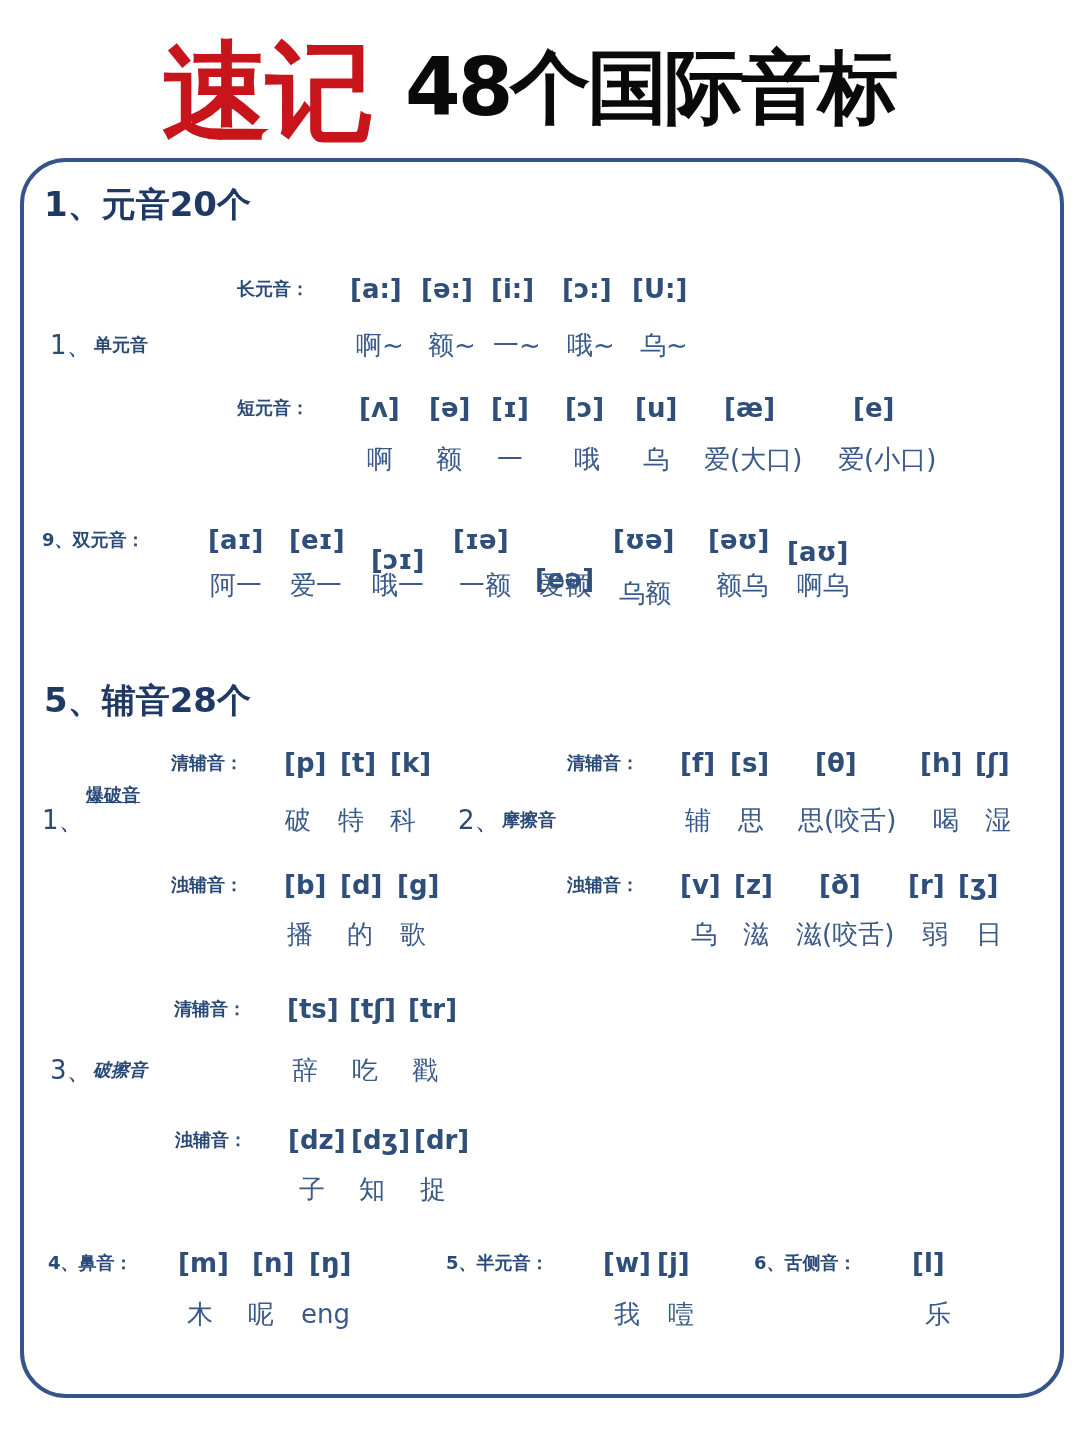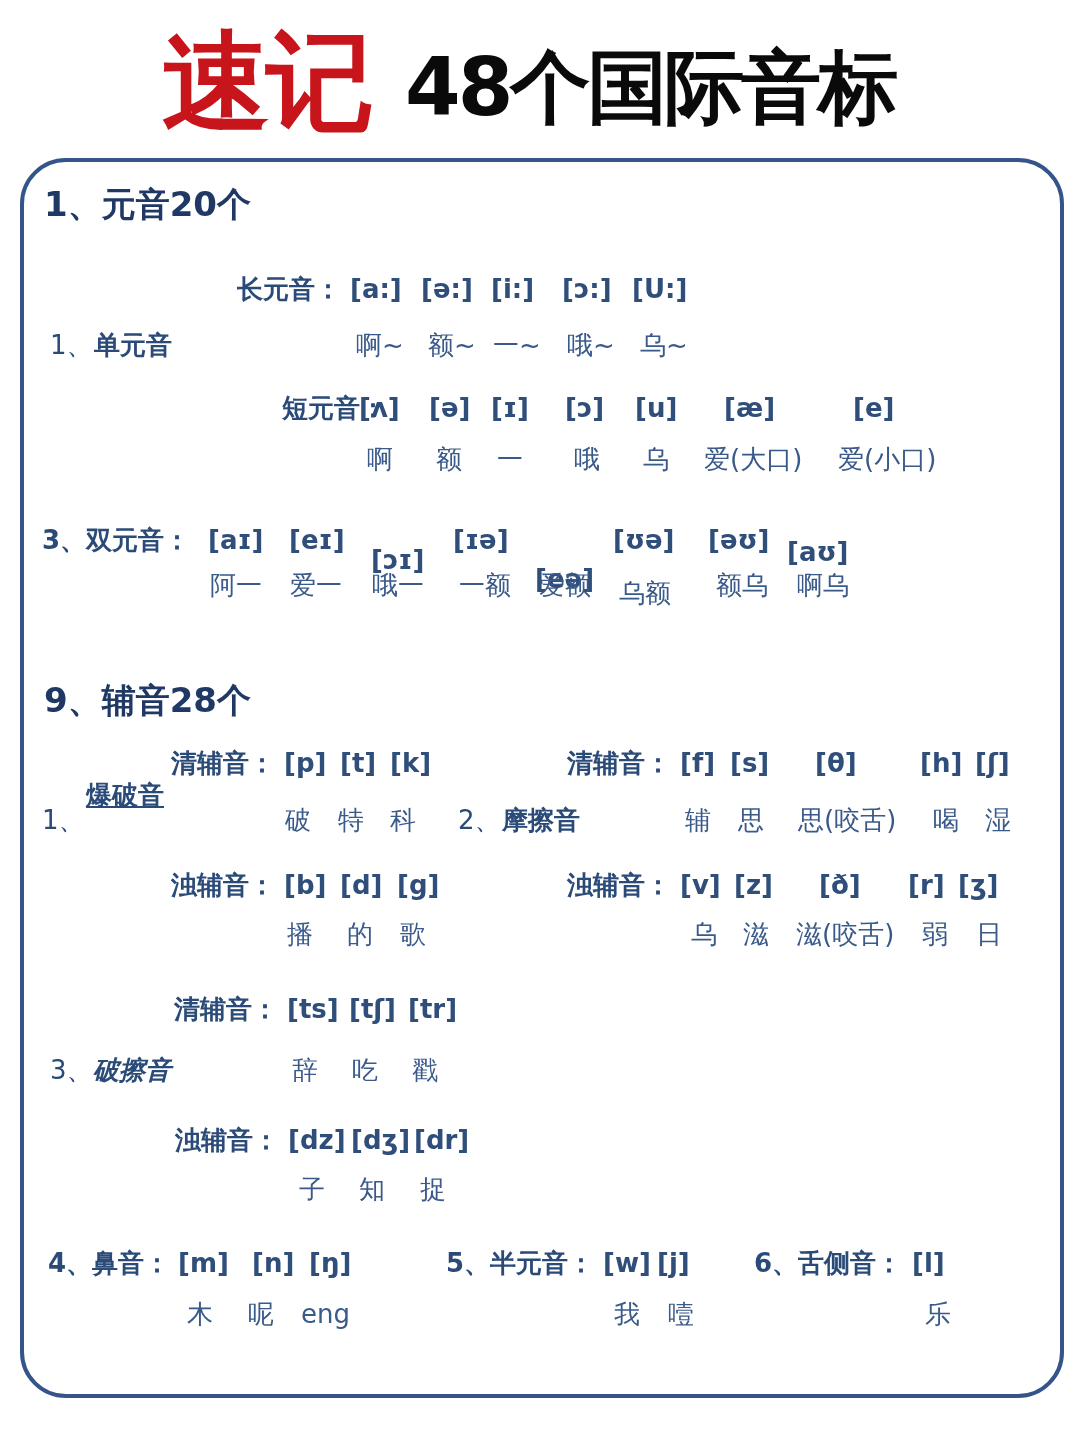--- a/index.html
+++ b/index.html
@@ -2,33 +2,33 @@
 <html><head>
 <meta charset="utf-8">
 <style>
   html, body { margin: 0; padding: 0; }
   body {
     width: 1080px; height: 1439px; background: #ffffff; position: relative; overflow: hidden;
     font-family: "DejaVu Sans", "Liberation Sans", sans-serif;
   }
   .abs { position: absolute; white-space: nowrap; }
   .title-red {
-    left: 162px; top: 22px; font-size: 108px; font-weight: 900; color: #C8141B;
+    left: 162px; top: 32px; font-size: 108px; font-weight: 900; color: #C8141B;
     letter-spacing: -4px; line-height: 120px;
   }
   .title-black {
     left: 405px; top: 38px; font-size: 80px; font-weight: 900; color: #0a0a0a;
     letter-spacing: -3px; line-height: 100px;
   }
   .frame {
     position: absolute; left: 20px; top: 158px; width: 1036px; height: 1232px;
     border: 4px solid #34548A; border-radius: 46px; box-sizing: content-box;
   }
   .h1 { font-size: 34px; font-weight: bold; color: #1F3864; line-height: 40px; }
-  .lbl { font-size: 26px; font-weight: bold; color: #2A4A78; line-height: 32px; }
+  .lbl { font-size: 18px; font-weight: bold; color: #2A4A78; line-height: 32px; }
   .num { font-size: 26px; font-weight: normal; color: #2A4A78; line-height: 32px; }
   .ipa { font-size: 26px; font-weight: bold; color: #2F4E7A; line-height: 32px; }
   .zh  { font-size: 26px; font-weight: normal; color: #3A5A8A; line-height: 32px; }
 </style>
 </head>
 <body>
 
 <div class="abs title-red">速记</div>
 <div class="abs title-black">48个国际音标</div>
 
@@ -44,57 +44,57 @@
 <div class="abs ipa" style="left:632px; top:273px;">[U:]</div>
 
 <div class="abs num" style="left:50px; top:329px;">1、</div>
 <div class="abs lbl" style="left:94px; top:329px;">单元音</div>
 <div class="abs zh" style="left:356px; top:329px;">啊~</div>
 <div class="abs zh" style="left:428px; top:329px;">额~</div>
 <div class="abs zh" style="left:493px; top:329px;">一~</div>
 <div class="abs zh" style="left:567px; top:329px;">哦~</div>
 <div class="abs zh" style="left:640px; top:329px;">乌~</div>
 
-<div class="abs lbl" style="left:237px; top:392px;margin-left:45px;">短元音：</div>
+<div class="abs lbl" style="left:237px; top:392px;">短元音：</div>
 <div class="abs ipa" style="left:359px; top:392px;">[ʌ]</div>
 <div class="abs ipa" style="left:429px; top:392px;">[ə]</div>
 <div class="abs ipa" style="left:491px; top:392px;">[ɪ]</div>
 <div class="abs ipa" style="left:565px; top:392px;">[ɔ]</div>
 <div class="abs ipa" style="left:635px; top:392px;">[u]</div>
 <div class="abs ipa" style="left:724px; top:392px;">[æ]</div>
 <div class="abs ipa" style="left:853px; top:392px;">[e]</div>
 
 <div class="abs zh" style="left:367px; top:443px;">啊</div>
 <div class="abs zh" style="left:436px; top:443px;">额</div>
 <div class="abs zh" style="left:497px; top:443px;">一</div>
 <div class="abs zh" style="left:574px; top:443px;">哦</div>
 <div class="abs zh" style="left:643px; top:443px;">乌</div>
 <div class="abs zh" style="left:704px; top:443px;">爱(大口)</div>
 <div class="abs zh" style="left:838px; top:443px;">爱(小口)</div>
 
-<div class="abs lbl" style="left:42px; top:524px;">3、双元音：</div>
+<div class="abs lbl" style="left:42px; top:524px;">9、双元音：</div>
 <div class="abs ipa" style="left:208px; top:524px;">[aɪ]</div>
 <div class="abs ipa" style="left:289px; top:524px;">[eɪ]</div>
 <div class="abs ipa" style="left:371px; top:544px;">[ɔɪ]</div>
 <div class="abs ipa" style="left:453px; top:524px;">[ɪə]</div>
 <div class="abs ipa" style="left:535px; top:524px;margin-top:39px;">[eə]</div>
 <div class="abs ipa" style="left:613px; top:524px;text-align:right;">[ʊə]</div>
 <div class="abs ipa" style="left:708px; top:524px;">[əʊ]</div>
 <div class="abs ipa" style="left:787px; top:524px;margin-top:12px;">[aʊ]</div>
 
 <div class="abs zh" style="left:210px; top:569px;">阿一</div>
 <div class="abs zh" style="left:290px; top:569px;">爱一</div>
 <div class="abs zh" style="left:372px; top:569px;">哦一</div>
 <div class="abs zh" style="left:459px; top:569px;">一额</div>
 <div class="abs zh" style="left:539px; top:569px;">爱额</div>
 <div class="abs zh" style="left:619px; top:569px;margin-top:8px;">乌额</div>
 <div class="abs zh" style="left:716px; top:569px;">额乌</div>
 <div class="abs zh" style="left:797px; top:569px;">啊乌</div>
 
-<div class="abs h1" style="left:44px; top:680px;">9、辅音28个</div>
+<div class="abs h1" style="left:44px; top:680px;">5、辅音28个</div>
 
 <div class="abs lbl" style="left:171px; top:747px;">清辅音：</div>
 <div class="abs ipa" style="left:284px; top:747px;">[p]</div>
 <div class="abs ipa" style="left:340px; top:747px;">[t]</div>
 <div class="abs ipa" style="left:390px; top:747px;">[k]</div>
 
 <div class="abs num" style="left:42px; top:804px;">1、</div>
 <div class="abs lbl" style="left:86px; top:779px;text-decoration:underline;">爆破音</div>
 <div class="abs zh" style="left:285px; top:804px;">破</div>
 <div class="abs zh" style="left:338px; top:804px;">特</div>

